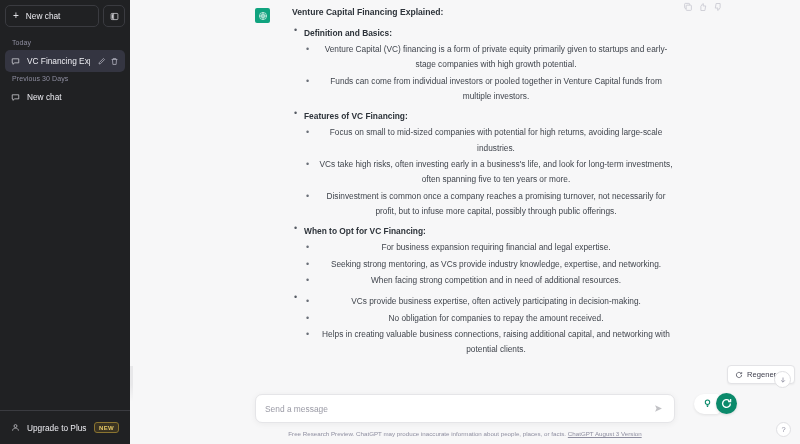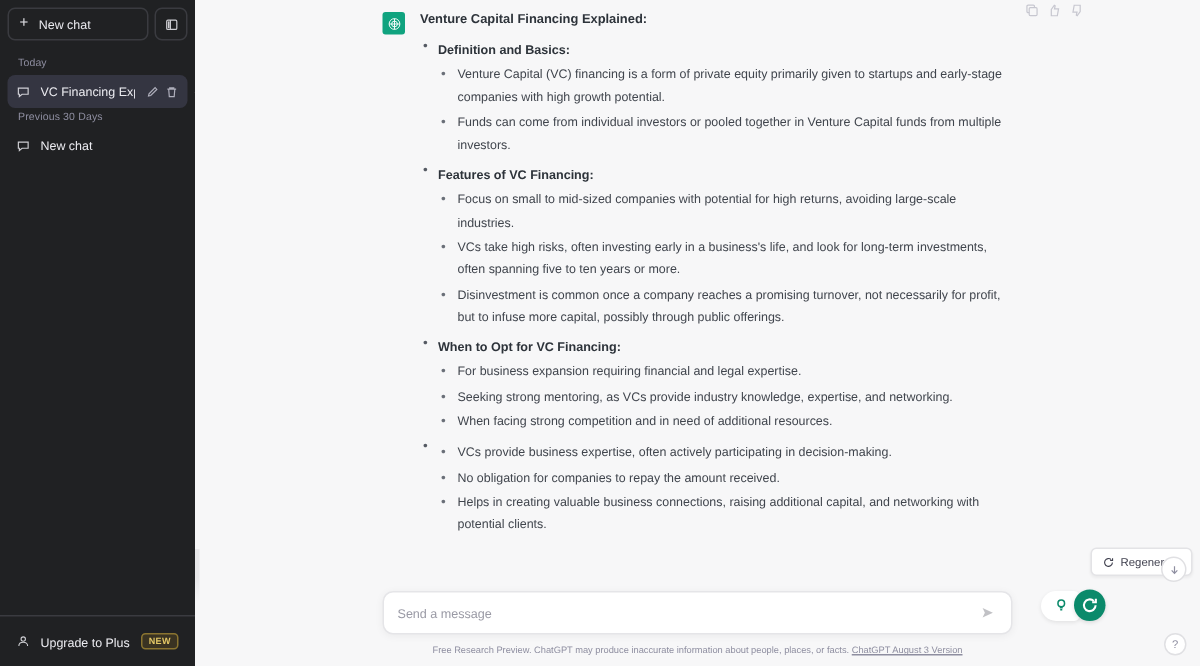--- a/index.html
+++ b/index.html
@@ -95,21 +95,21 @@
     position: relative;
     display: flex; flex-direction: column;
   }
   #thread {
     position: absolute; inset: 0 0 78px 0;
     overflow: hidden;
     background: #f7f7f8;
   }
   .msg {
     display: flex;
-    gap: 10px;
+    gap: 22px;
     padding: 6px 0 0 0;
     width: 420px;
     margin: 0 auto;
     position: relative;
   }
   .avatar {
     width: 15px; height: 15px;
     flex: 0 0 15px;
     background: #10a37f;
     border-radius: 2px;
@@ -131,21 +131,21 @@
   ul.lvl1 > li { position: relative; padding-left: 12px; margin-bottom: 1px; }
   ul.lvl1 > li::before {
     content: "\2022";
     position: absolute; left: 2px; top: -2px;
     font-size: 9px; color: #555a63;
   }
   .sec-head {
     font-size: 8.4px; font-weight: bold; color: #2d333a;
     line-height: 1.55; margin-bottom: 2px;
   }
-  ul.lvl2 { list-style: none; margin: 0 0 6px 0; }
+  ul.lvl2 { list-style: none; margin: 0 0 6px 0; text-align: center; }
   ul.lvl2 > li {
     position: relative; padding-left: 13px;
     font-size: 8.3px; line-height: 1.85;
     color: #40454d;
     margin-bottom: 1px;
   }
   ul.lvl2 > li::before {
     content: "\2022";
     position: absolute; left: 2px; top: -1px;
     font-size: 9px; color: #6a6f78;

